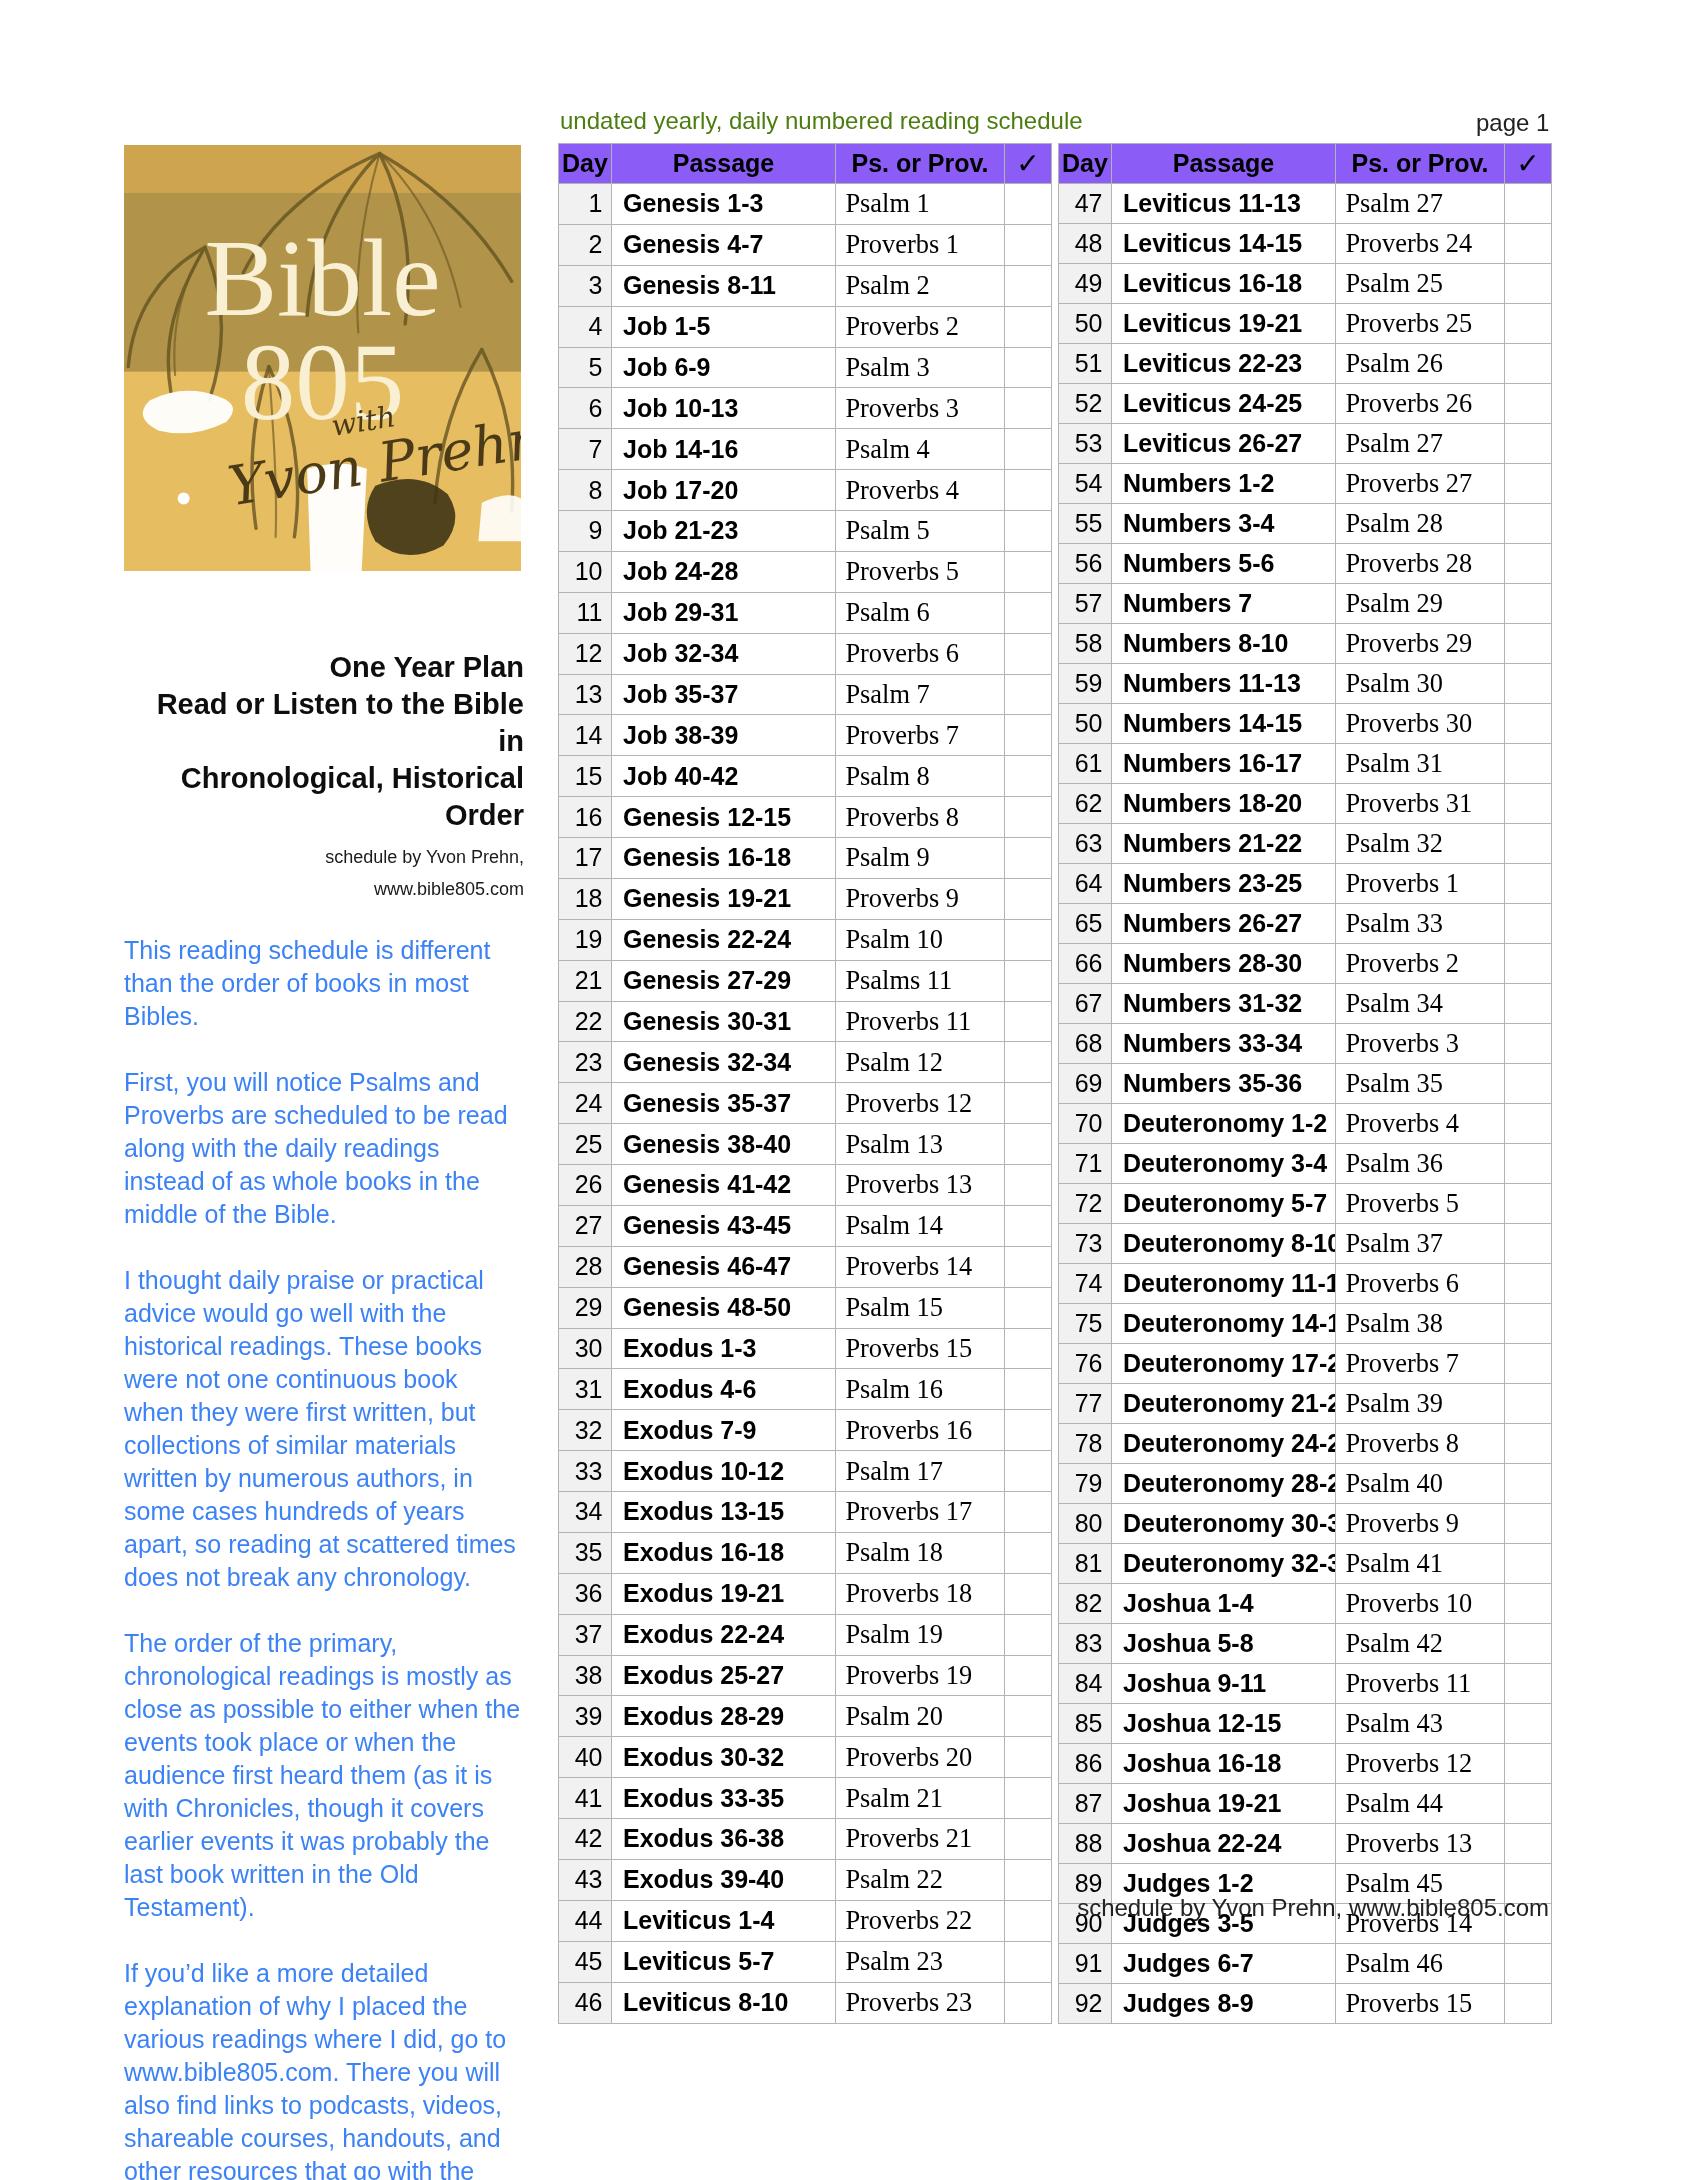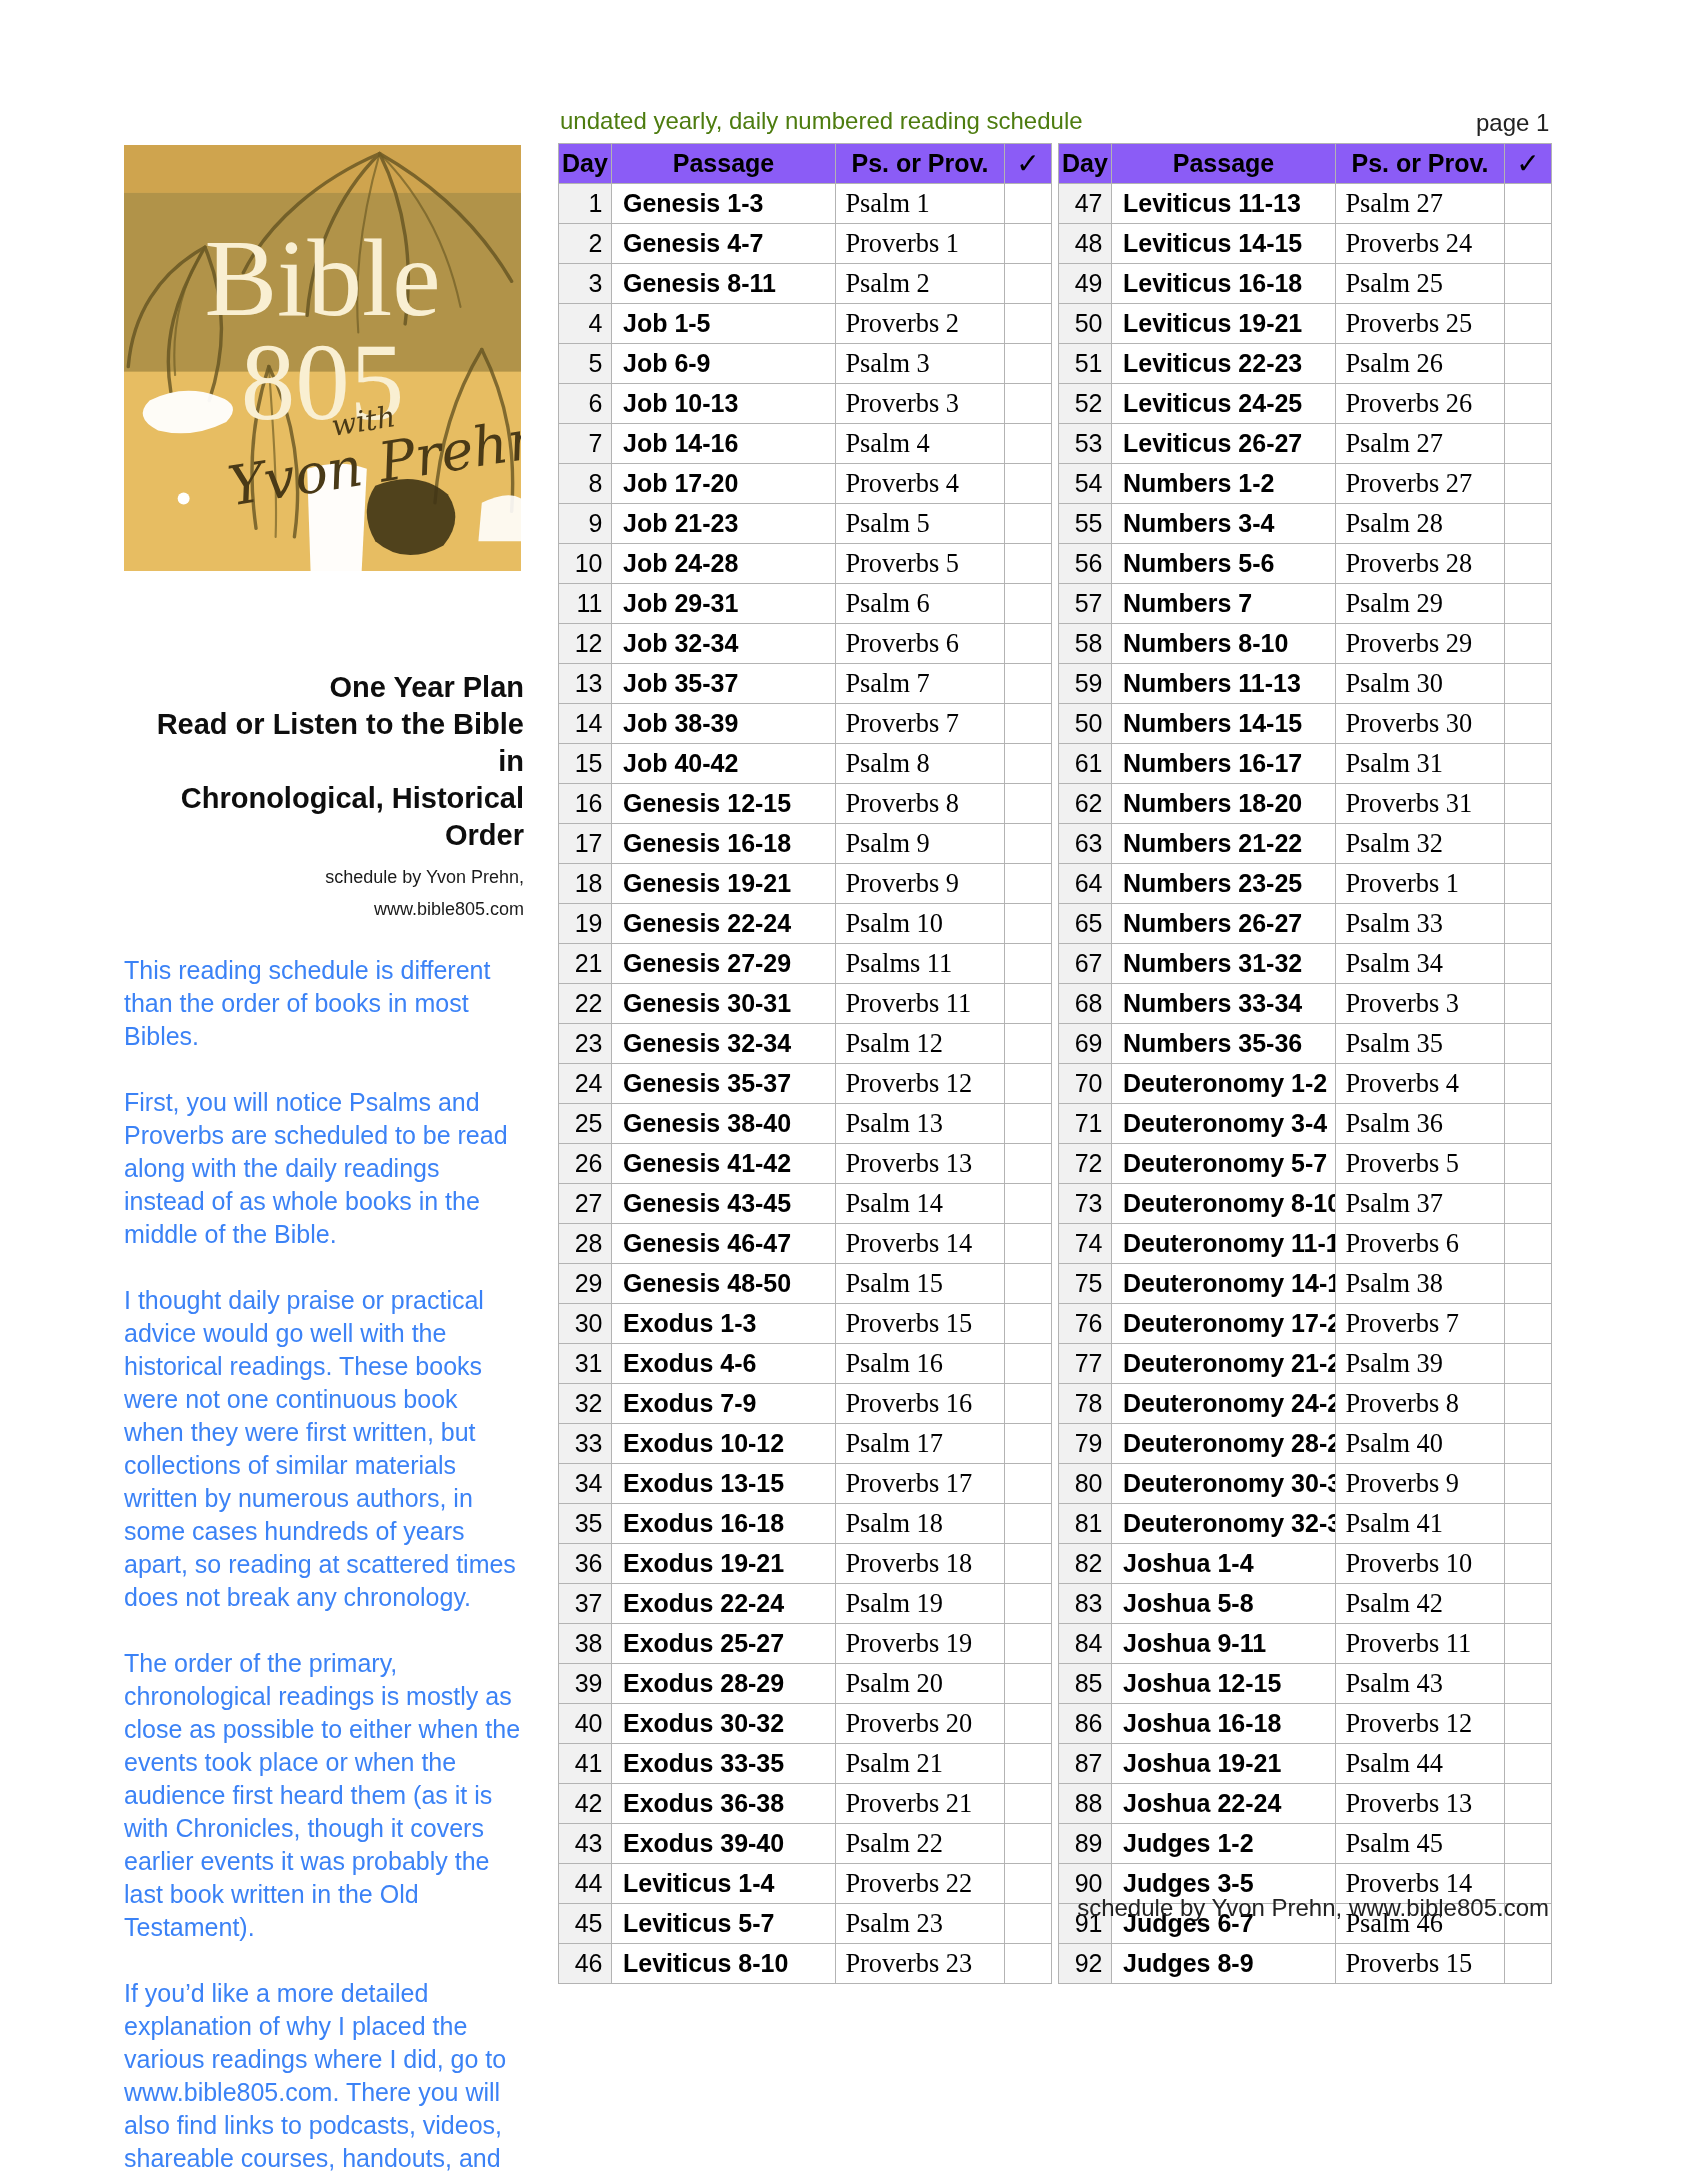--- a/index.html
+++ b/index.html
@@ -10,21 +10,21 @@
   .hdr-left{position:absolute;left:560px;top:107px;font-size:24px;color:#4d7c0f;}
   .hdr-right{position:absolute;left:1476px;top:109px;font-size:24px;color:#222;}
 
   
   .sidebar{position:absolute;left:124px;top:145px;width:400px;}
   .logo{position:relative;width:397px;height:426px;overflow:hidden;}
   .logo svg{display:block;}
   .logo .big{font-family:"Liberation Serif",serif;fill:#f9efd2;font-size:128px;}
   .logo .script{font-family:"DejaVu Serif",serif;font-style:italic;fill:#4a3a17;}
 
-  .title-block{margin-top:98px;text-align:right;font-weight:bold;
+  .title-block{margin-top:78px;text-align:right;font-weight:bold;
                font-size:29px;line-height:37px;color:#0e0e0e;}
   .byline-block{margin-top:6.8px;text-align:right;font-size:18px;line-height:32px;color:#1a1a1a;}
   .paras{margin-top:29px;}
   .paragraph{font-size:25px;line-height:33px;color:#3b82f6;margin-bottom:33px;}
 
   
   .tables{position:absolute;left:558px;top:143px;display:flex;gap:6px;}
   table.sched{border-collapse:collapse;table-layout:fixed;width:492px;}
   table.sched th,table.sched td{border:1.7px solid #b3b3b3;overflow:hidden;white-space:nowrap;}
   table.sched th{background:#8b5cf6;font-weight:bold;font-size:25px;height:37px;
@@ -528,20 +528,26 @@
             <td class="ps">Proverbs 1</td>
             <td class="check"></td>
           </tr>
           <tr>
             <td class="day">65</td>
             <td class="passage">Numbers 26-27</td>
             <td class="ps">Psalm 33</td>
             <td class="check"></td>
           </tr>
           <tr>
+            <td class="day">66</td>
+            <td class="passage">Numbers 28-30</td>
+            <td class="ps">Proverbs 2</td>
+            <td class="check"></td>
+          </tr>
+          <tr>
             <td class="day">67</td>
             <td class="passage">Numbers 31-32</td>
             <td class="ps">Psalm 34</td>
             <td class="check"></td>
           </tr>
           <tr>
             <td class="day">68</td>
             <td class="passage">Numbers 33-34</td>
             <td class="ps">Proverbs 3</td>
             <td class="check"></td>

